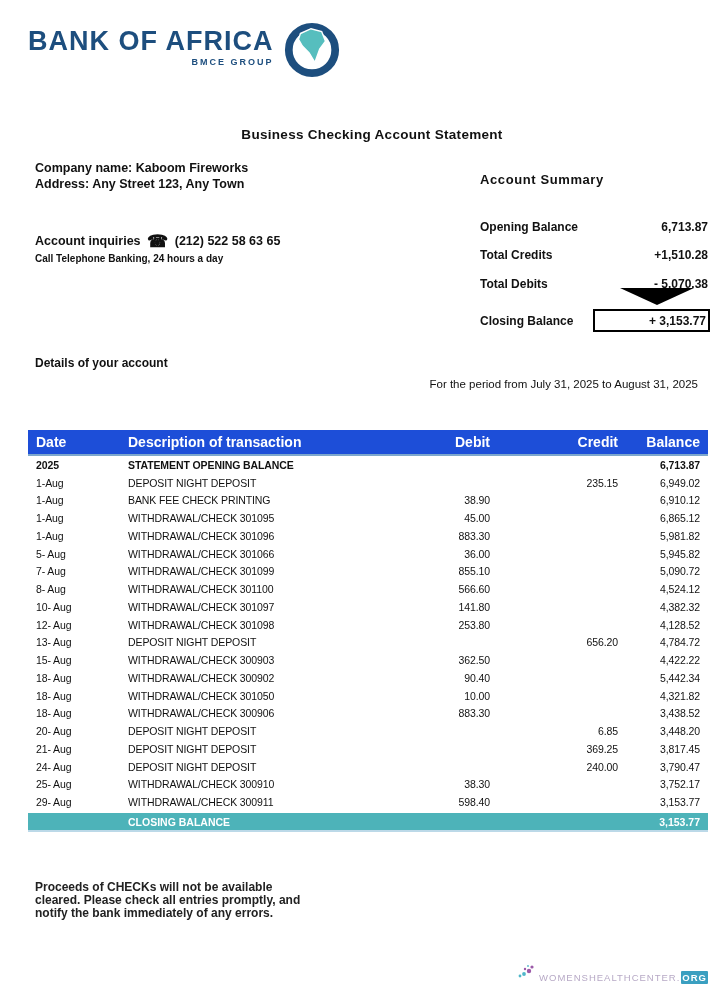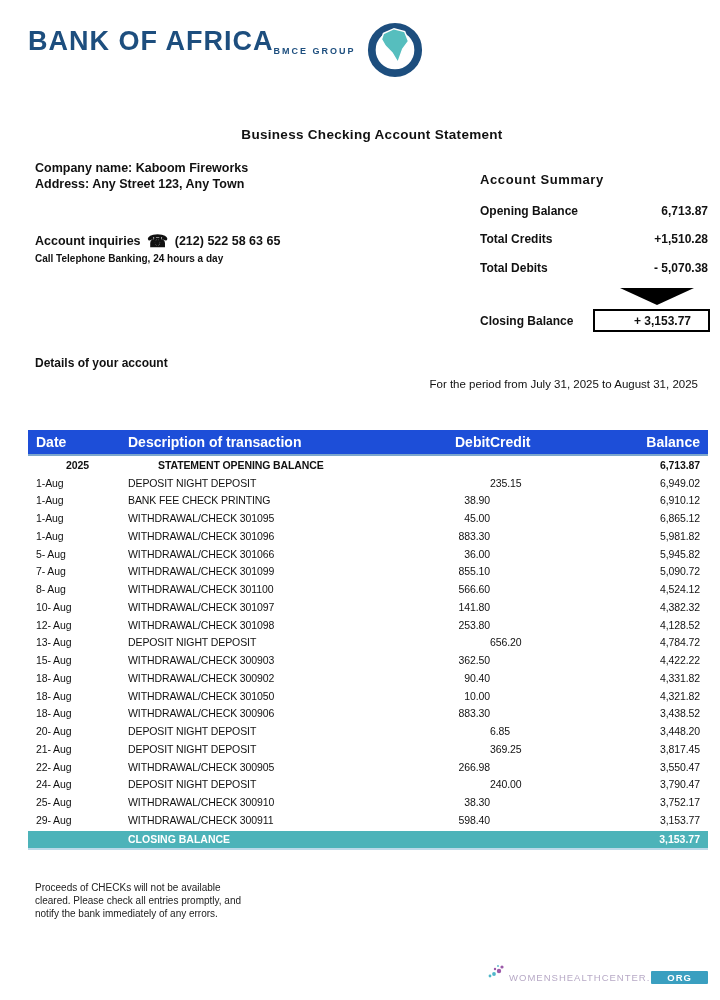--- a/index.html
+++ b/index.html
@@ -5,87 +5,87 @@
   * { margin:0; padding:0; box-sizing:border-box; }
   html,body { background:#e8e8e8; }
   body { font-family:"Liberation Sans", sans-serif; color:#111; }
   .page {
     position:relative; width:720px; height:1000px; background:#fff;
     margin:0 auto; overflow:hidden;
   }
 
   
   .logo { position:absolute; left:28px; top:26px; display:flex; align-items:flex-start; }
-  .logo-text { display:flex; flex-direction:row; align-items:flex-end; }
+  .logo-text { display:flex; flex-direction:column; align-items:flex-end; }
   .bank-name {
     font-size:27px; font-weight:bold; color:#1d4e7e; letter-spacing:1px; line-height:30px;
   }
   .bmce { font-size:9px; font-weight:bold; color:#1d4e7e; letter-spacing:2px; margin-top:1px; }
   .logo-mark { margin-left:10px; margin-top:-6px; }
 
   
   .doc-title {
     position:absolute; top:127px; left:12px; width:100%; text-align:center;
     font-size:13.5px; font-weight:bold; letter-spacing:0.3px;
   }
 
   
   .company { position:absolute; left:35px; top:160px; font-size:12.5px; font-weight:bold; line-height:16px; }
   .inquiries { position:absolute; left:35px; top:231px; font-size:12.5px; font-weight:bold; }
   .inquiries .phone-glyph { font-size:17px; vertical-align:-2px; padding:0 3px; }
   .telebanking { position:absolute; left:35px; top:253px; font-size:10px; font-weight:bold; }
 
   
   .summary-head { position:absolute; left:480px; top:172px; font-size:13px; font-weight:bold; letter-spacing:0.6px; }
-  .summary-row { position:absolute; left:480px; width:228px; display:flex; justify-content:space-between; font-size:12px; font-weight:bold; }
+  .summary-row { position:absolute; left:480px; width:228px; display:flex; justify-content:space-between; font-size:12px; font-weight:bold;margin-top:16px; }
   .summary-row.r0 { top:204px; }
   .summary-row.r1 { top:232px; }
   .summary-row.r2 { top:261px; }
   .sum-arrow { position:absolute; left:620px; top:288px; }
   .closing-label { position:absolute; left:480px; top:314px; font-size:12px; font-weight:bold; }
   .closing-box {
     position:absolute; left:593px; top:309px; width:117px; height:23px;
     border:2px solid #000; display:flex; align-items:center; justify-content:flex-end;
-    padding-right:17px; font-size:12px; font-weight:bold;
+    padding-right:2px; font-size:12px; font-weight:bold;
   }
 
   
   .details-head { position:absolute; left:35px; top:356px; font-size:12px; font-weight:bold; }
   .period { position:absolute; right:22px; top:378px; font-size:11.5px; }
 
   
   .table { position:absolute; left:28px; top:430px; width:680px; }
   .thead {
     display:flex; align-items:center; height:26px; background:#1d4ed8; color:#fff;
     font-size:14px; font-weight:bold; border-bottom:2px solid #7da7cc;
   }
   .trow { display:flex; align-items:center; height:17.75px; font-size:10.5px; letter-spacing:-0.1px; }
-  .trow.bold { font-weight:bold;margin-left:30px; }
+  .trow.bold { font-weight:bold; }
   .c-date { width:100px; padding-left:8px; }
   .c-desc { width:262px; }
   .c-debit { width:100px; text-align:right; }
-  .c-credit { width:88px; text-align:left; }
+  .c-credit { width:88px; text-align:right;margin-left:40px; }
   .c-bal { flex:1; text-align:right; padding-right:8px; }
   .closing-row {
     display:flex; align-items:center; height:19px; margin-top:2px;
     background:#4db3b9; color:#fff; font-size:10.5px; font-weight:bold;
     border-bottom:2px solid #bcd9e8;
   }
 
   
-  .footnote { position:absolute; left:35px; top:881px; font-size:10px; font-weight:400; line-height:13px; color:#222; }
+  .footnote { position:absolute; left:35px; top:881px; font-size:12px; font-weight:700; line-height:13px; color:#222; }
 
   
   .watermark { position:absolute; right:12px; top:971px; display:flex; align-items:center; }
   .wm-dots { margin-right:2px; margin-top:-8px; }
   .wm-text { font-size:9.5px; letter-spacing:1px; color:#b7a9c6; }
   .wm-dot-sep { color:#b7a9c6; font-size:9.5px; }
   .wm-org {
     display:inline-block; background:#3a9fc0; color:#fff; font-size:9.5px; font-weight:bold;
-    letter-spacing:1px; padding:1px 16px; margin-left:2px; border-radius:1px;
+    letter-spacing:1px; padding:1px 1px; margin-left:2px; border-radius:1px;
   }
 </style>
 </head>
 <body>
 
 <div class="page">
 
   <div class="logo">
     <div class="logo-text">
       <div class="bank-name">BANK OF AFRICA</div>
@@ -242,21 +242,21 @@
     <div class="c-debit">362.50</div>
     <div class="c-credit"></div>
     <div class="c-bal">4,422.22</div>
   </div>
 
   <div class="trow">
     <div class="c-date">18- Aug</div>
     <div class="c-desc">WITHDRAWAL/CHECK 300902</div>
     <div class="c-debit">90.40</div>
     <div class="c-credit"></div>
-    <div class="c-bal">4,331.82</div>
+    <div class="c-bal">5,442.34</div>
   </div>
 
   <div class="trow">
     <div class="c-date">18- Aug</div>
     <div class="c-desc">WITHDRAWAL/CHECK 301050</div>
     <div class="c-debit">10.00</div>
     <div class="c-credit"></div>
     <div class="c-bal">4,321.82</div>
   </div>
 
@@ -277,27 +277,20 @@
   </div>
 
   <div class="trow">
     <div class="c-date">21- Aug</div>
     <div class="c-desc">DEPOSIT NIGHT DEPOSIT</div>
     <div class="c-debit"></div>
     <div class="c-credit">369.25</div>
     <div class="c-bal">3,817.45</div>
   </div>
 
-  <div class="trow">
-    <div class="c-date">22- Aug</div>
-    <div class="c-desc">WITHDRAWAL/CHECK 300905</div>
-    <div class="c-debit">266.98</div>
-    <div class="c-credit"></div>
-    <div class="c-bal">3,550.47</div>
-  </div>
 
   <div class="trow">
     <div class="c-date">24- Aug</div>
     <div class="c-desc">DEPOSIT NIGHT DEPOSIT</div>
     <div class="c-debit"></div>
     <div class="c-credit">240.00</div>
     <div class="c-bal">3,790.47</div>
   </div>
 
   <div class="trow">

